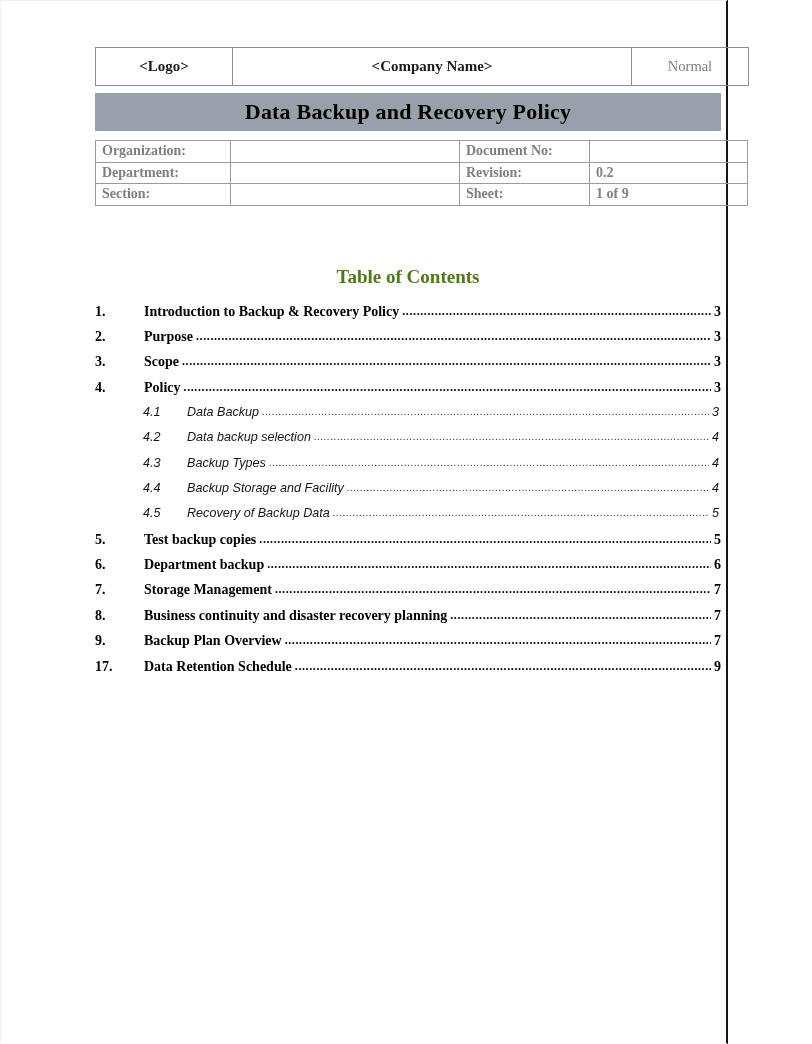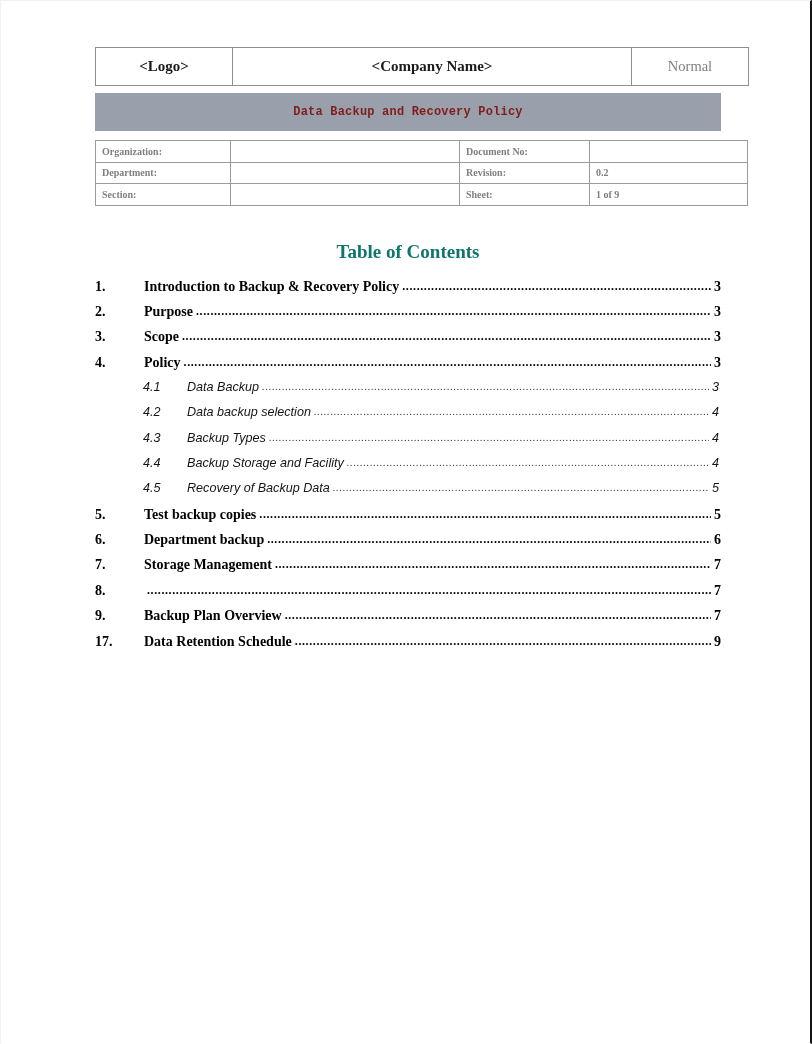--- a/index.html
+++ b/index.html
@@ -13,21 +13,21 @@
     font-family: "Liberation Serif", serif;
     position: relative;
     overflow: hidden;
   }
 
   
   #page {
     position: absolute;
     left: 0;
     top: 0;
-    width: 812px;
+    width: 728px;
     height: 1044px;
     background: #ffffff;
     box-sizing: border-box;
     border-top: 1px solid #efefef;
     border-left: 1px solid #f2f2f2;
     border-right: 2px solid #151515;
     border-bottom: 1px solid #ffffff;
   }
 
   #content {
@@ -76,57 +76,57 @@
   .title-banner {
     margin-top: 7px;
     width: 626px;
     height: 38px;
     background: #9aa0ab;
     display: flex;
     align-items: center;
     justify-content: center;
   }
   .title-banner .title-text {
-    font-family: Liberation Mono, monospace;
-    font-weight: bold;
-    font-size: 12px;
-    color: #7f1d1d;
+    font-family: Liberation Serif, serif;
+    font-weight: bold;
+    font-size: 22px;
+    color: #000000;
     letter-spacing: 0.2px;
   }
 
   
   table.info-table {
     margin-top: 9px;
     border-collapse: collapse;
     width: 626px;
     table-layout: fixed;
   }
   table.info-table td {
     border: 1px solid #9b9b9b;
     height: 20.5px;
     padding: 0 0 0 6px;
     vertical-align: middle;
     font-family: "Liberation Serif", serif;
-    font-size: 10px;
+    font-size: 14px;
     font-weight: bold;
     color: #7f7f7f;
   }
   td.lbl-a { width: 128px; }
   td.val-a { width: 222px; font-weight: normal; }
   td.lbl-b { width: 123px; }
   td.val-b { width: 151px; font-weight: bold; }
 
   
   .toc-heading {
-    margin-top: 35px;
+    margin-top: 60px;
     text-align: center;
     font-family: "Liberation Serif", serif;
     font-weight: bold;
     font-size: 19px;
-    color: #0f766e;
+    color: #4d7c0f;
   }
   .toc-list {
     margin-top: 16px;
     width: 626px;
   }
 
   .toc-row {
     display: flex;
     align-items: baseline;
     width: 626px;
@@ -301,20 +301,21 @@
           <span class="toc-page">6</span>
         </div>
         <div class="toc-row level1">
           <span class="toc-num">7.</span>
           <span class="toc-title">Storage Management</span>
           <span class="toc-dots">...............................................................................................................................................................</span>
           <span class="toc-page">7</span>
         </div>
         <div class="toc-row level1">
           <span class="toc-num">8.</span>
+          <span class="toc-title">Business continuity and disaster recovery planning</span>
           <span class="toc-dots">...............................................................................................................................................................</span>
           <span class="toc-page">7</span>
         </div>
         <div class="toc-row level1">
           <span class="toc-num">9.</span>
           <span class="toc-title">Backup Plan Overview</span>
           <span class="toc-dots">...............................................................................................................................................................</span>
           <span class="toc-page">7</span>
         </div>
         <div class="toc-row level1">

